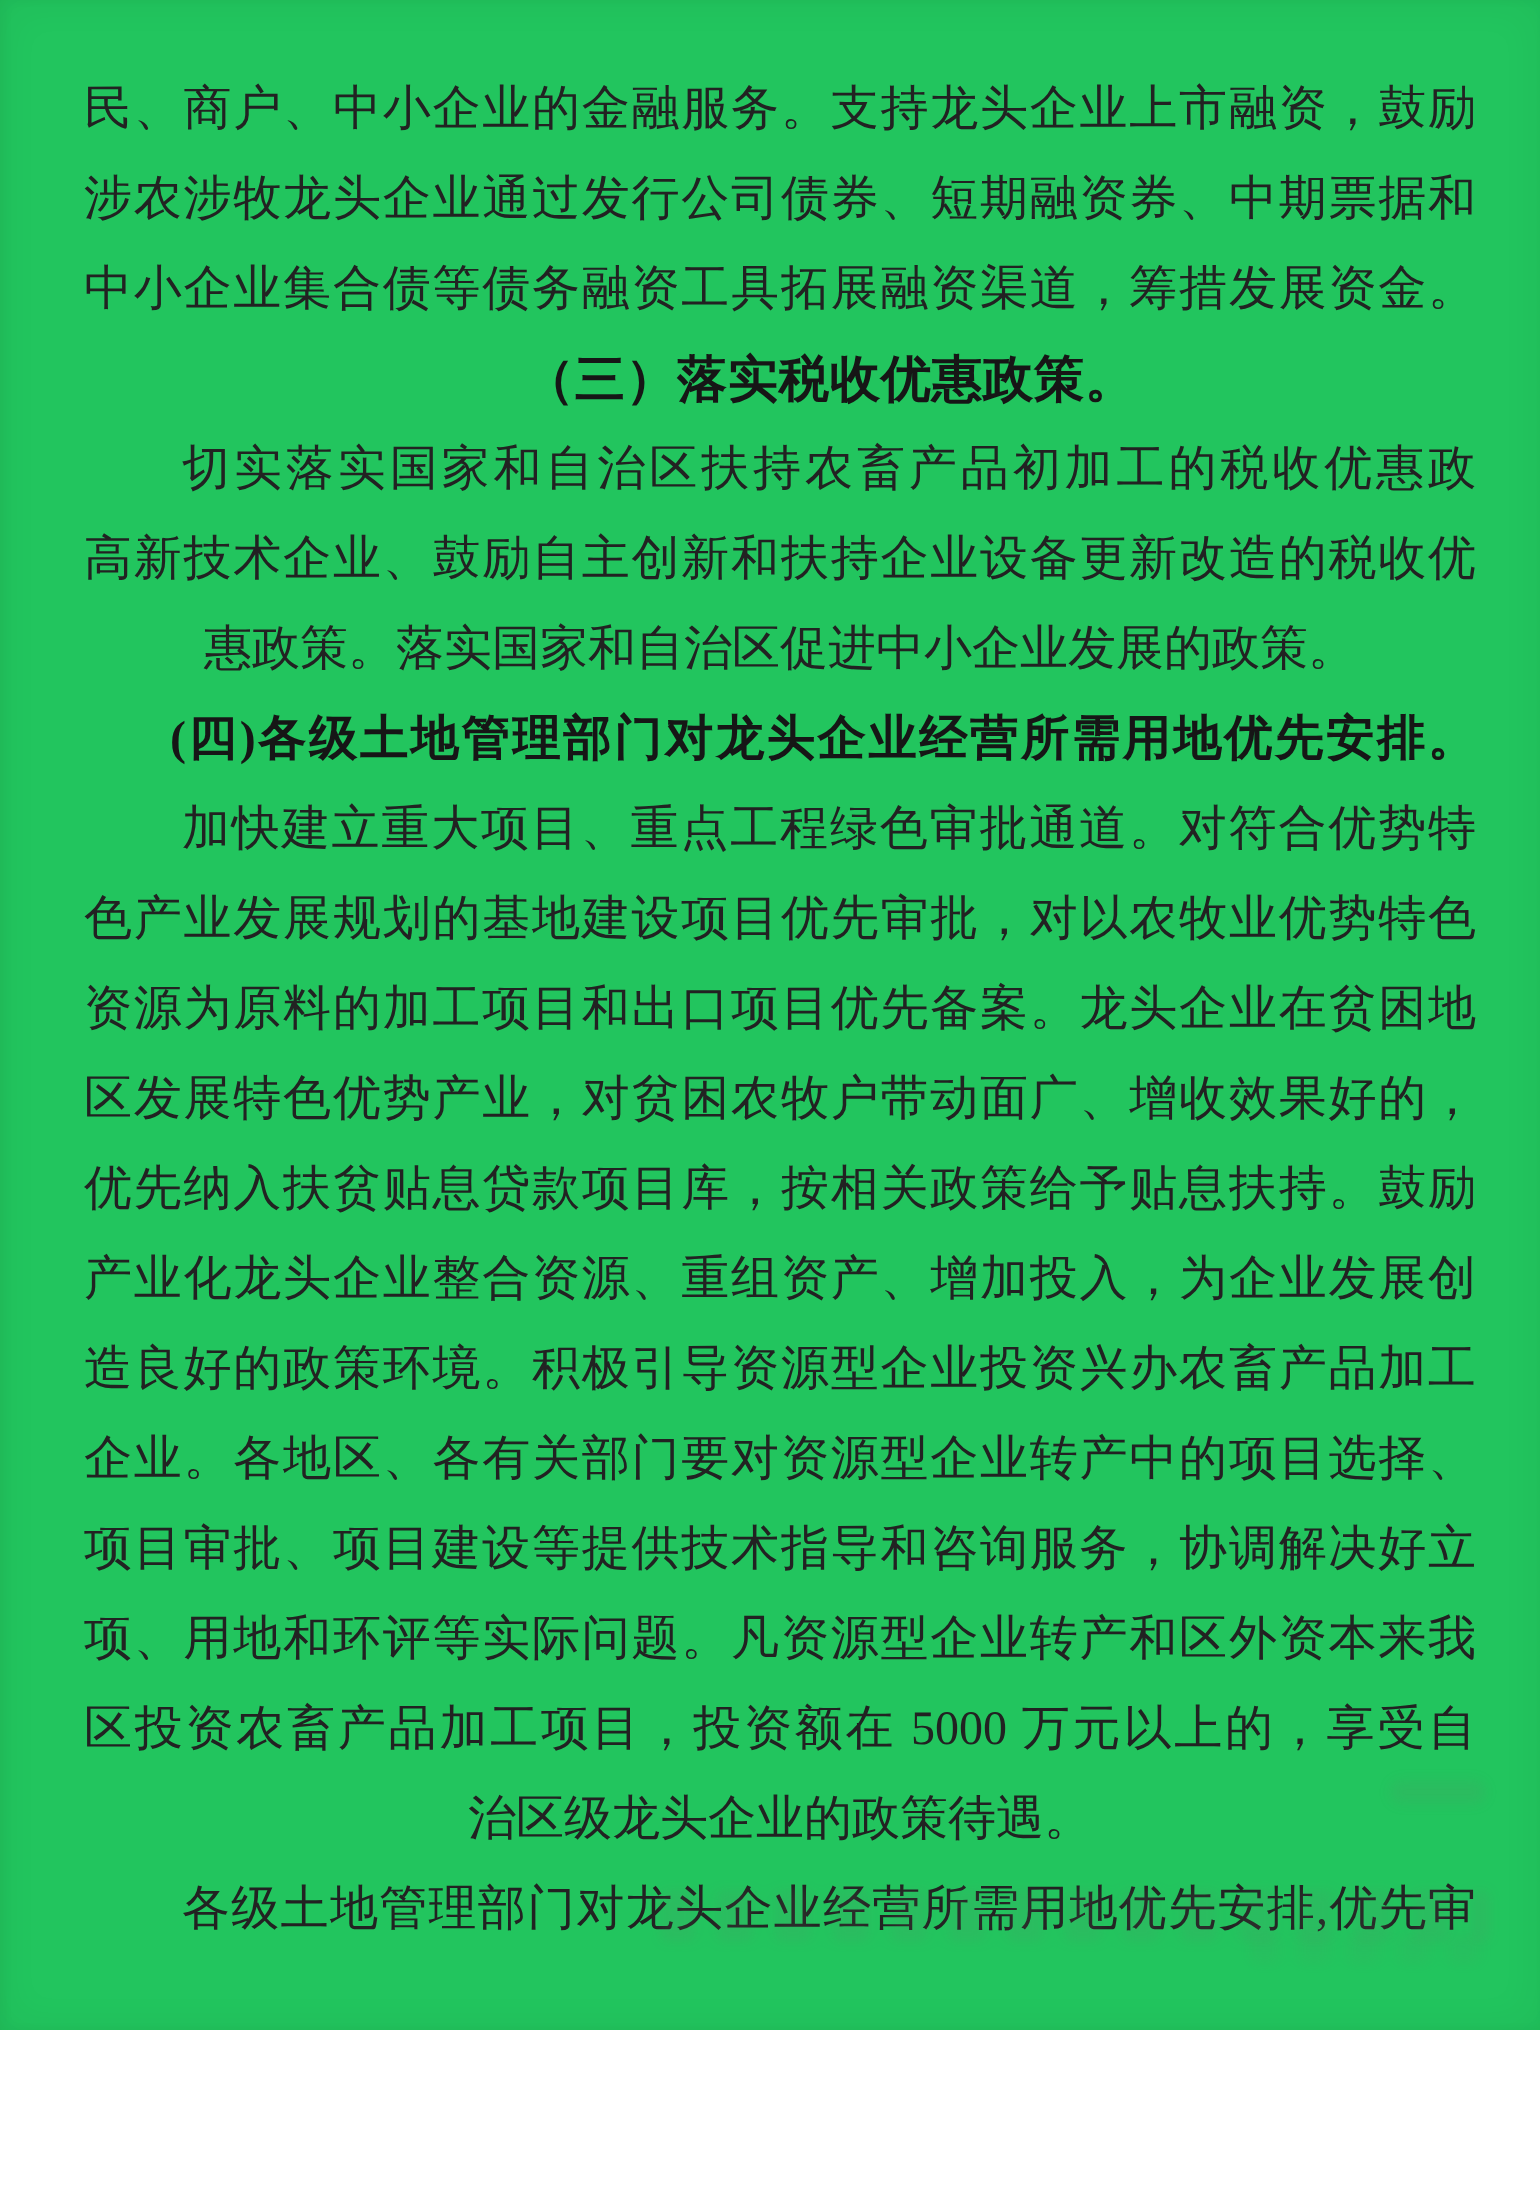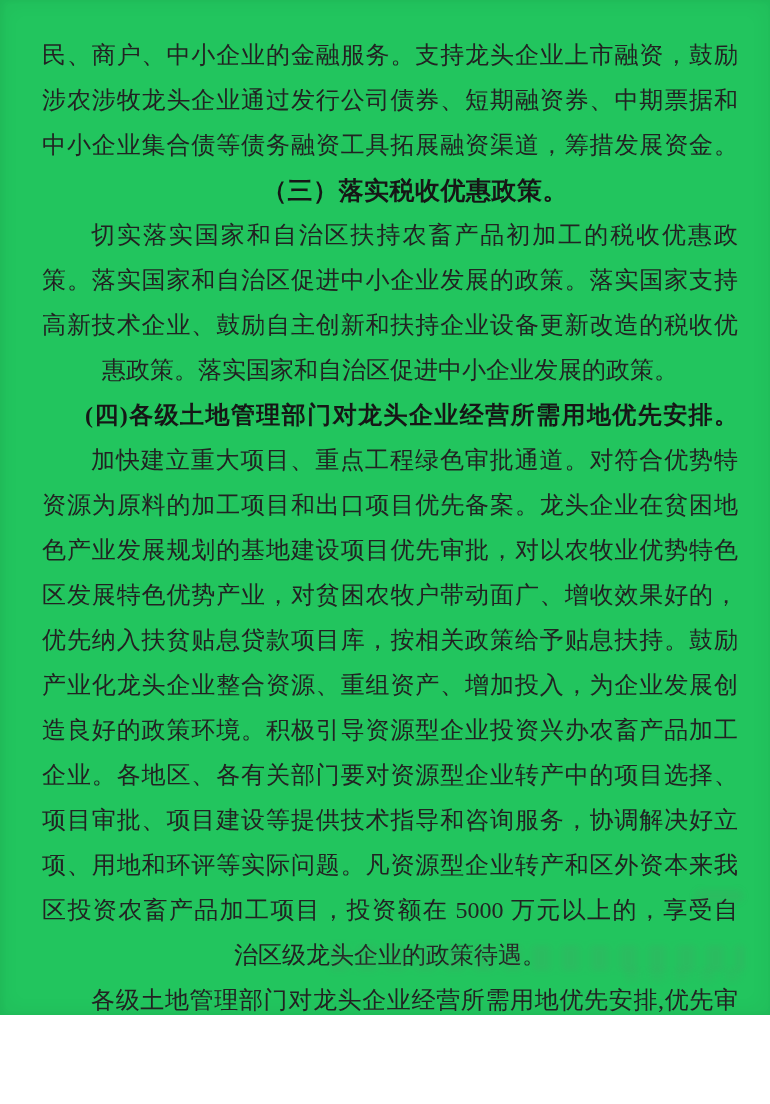--- a/index.html
+++ b/index.html
@@ -108,27 +108,26 @@
 <body>
 
 <div class="page">
 
   <div class="content">
     <div class="line j">民、商户、中小企业的金融服务。支持龙头企业上市融资，鼓励</div>
     <div class="line j">涉农涉牧龙头企业通过发行公司债券、短期融资券、中期票据和</div>
     <div class="line j">中小企业集合债等债务融资工具拓展融资渠道，筹措发展资金。</div>
     <div class="line h3">（三）落实税收优惠政策。</div>
     <div class="line j ind">切实落实国家和自治区扶持农畜产品初加工的税收优惠政</div>
-    <div class="line j">策。落实国家和自治区促进中小企业发展的政策。落实国家支持</div>
     <div class="line j">高新技术企业、鼓励自主创新和扶持企业设备更新改造的税收优</div>
     <div class="line">惠政策。落实国家和自治区促进中小企业发展的政策。</div>
     <div class="line h4">(四)各级土地管理部门对龙头企业经营所需用地优先安排。</div>
     <div class="line j ind">加快建立重大项目、重点工程绿色审批通道。对符合优势特</div>
+    <div class="line j">色产业发展规划的基地建设项目优先审批，对以农牧业优势特色</div>
     <div class="line j">资源为原料的加工项目和出口项目优先备案。龙头企业在贫困地</div>
-    <div class="line j">色产业发展规划的基地建设项目优先审批，对以农牧业优势特色</div>
     <div class="line j">区发展特色优势产业，对贫困农牧户带动面广、增收效果好的，</div>
     <div class="line j">优先纳入扶贫贴息贷款项目库，按相关政策给予贴息扶持。鼓励</div>
     <div class="line j">产业化龙头企业整合资源、重组资产、增加投入，为企业发展创</div>
     <div class="line j">造良好的政策环境。积极引导资源型企业投资兴办农畜产品加工</div>
     <div class="line j">企业。各地区、各有关部门要对资源型企业转产中的项目选择、</div>
     <div class="line j">项目审批、项目建设等提供技术指导和咨询服务，协调解决好立</div>
     <div class="line j">项、用地和环评等实际问题。凡资源型企业转产和区外资本来我</div>
     <div class="line j">区投资农畜产品加工项目，投资额在 5000 万元以上的，享受自</div>
     <div class="line">治区级龙头企业的政策待遇。</div>
     <div class="line j ind">各级土地管理部门对龙头企业经营所需用地优先安排,优先审</div>

